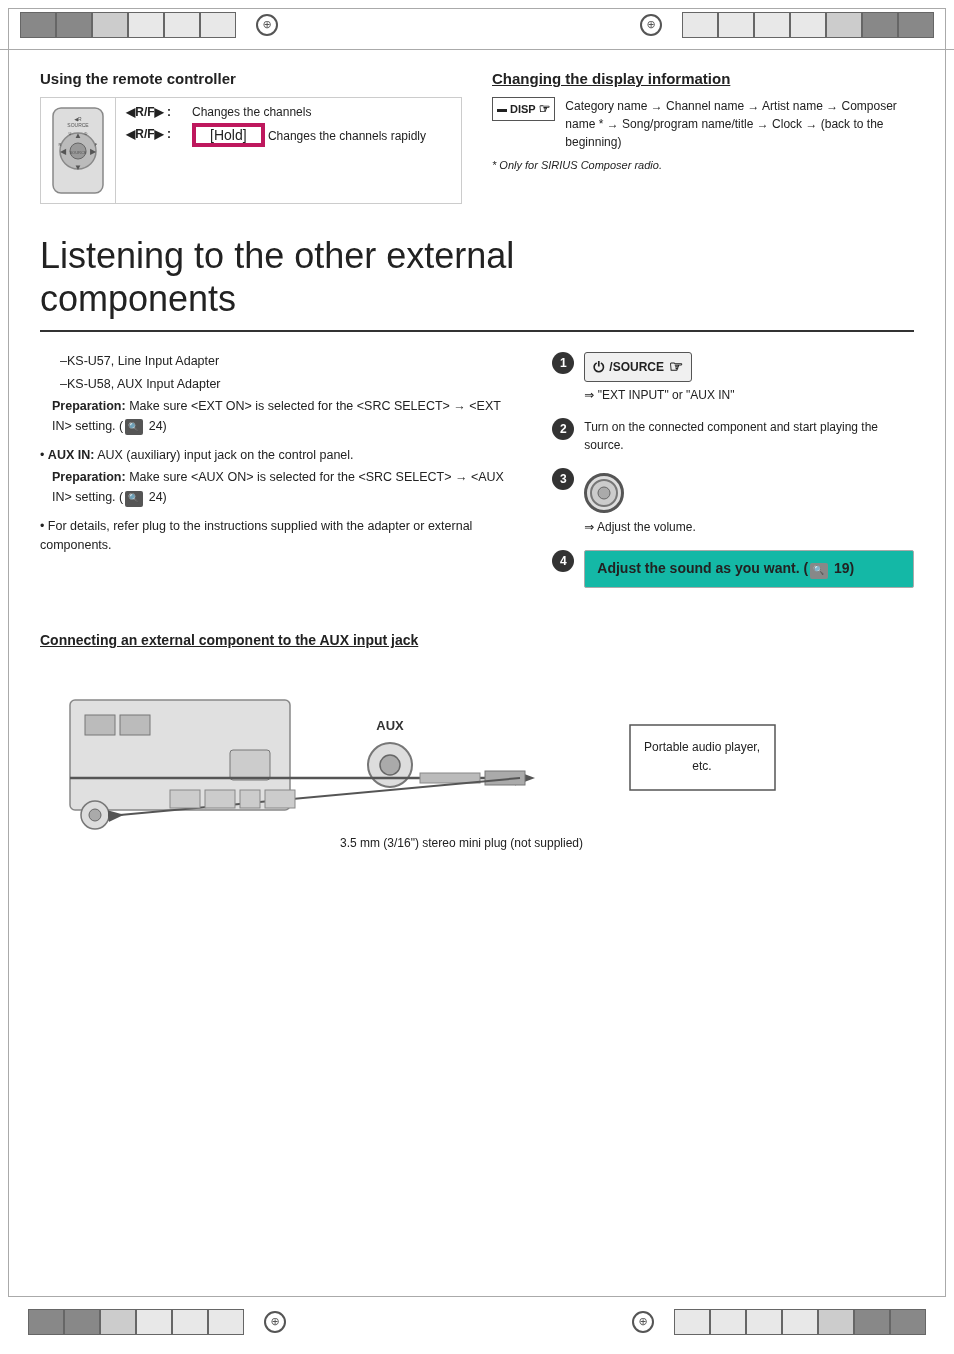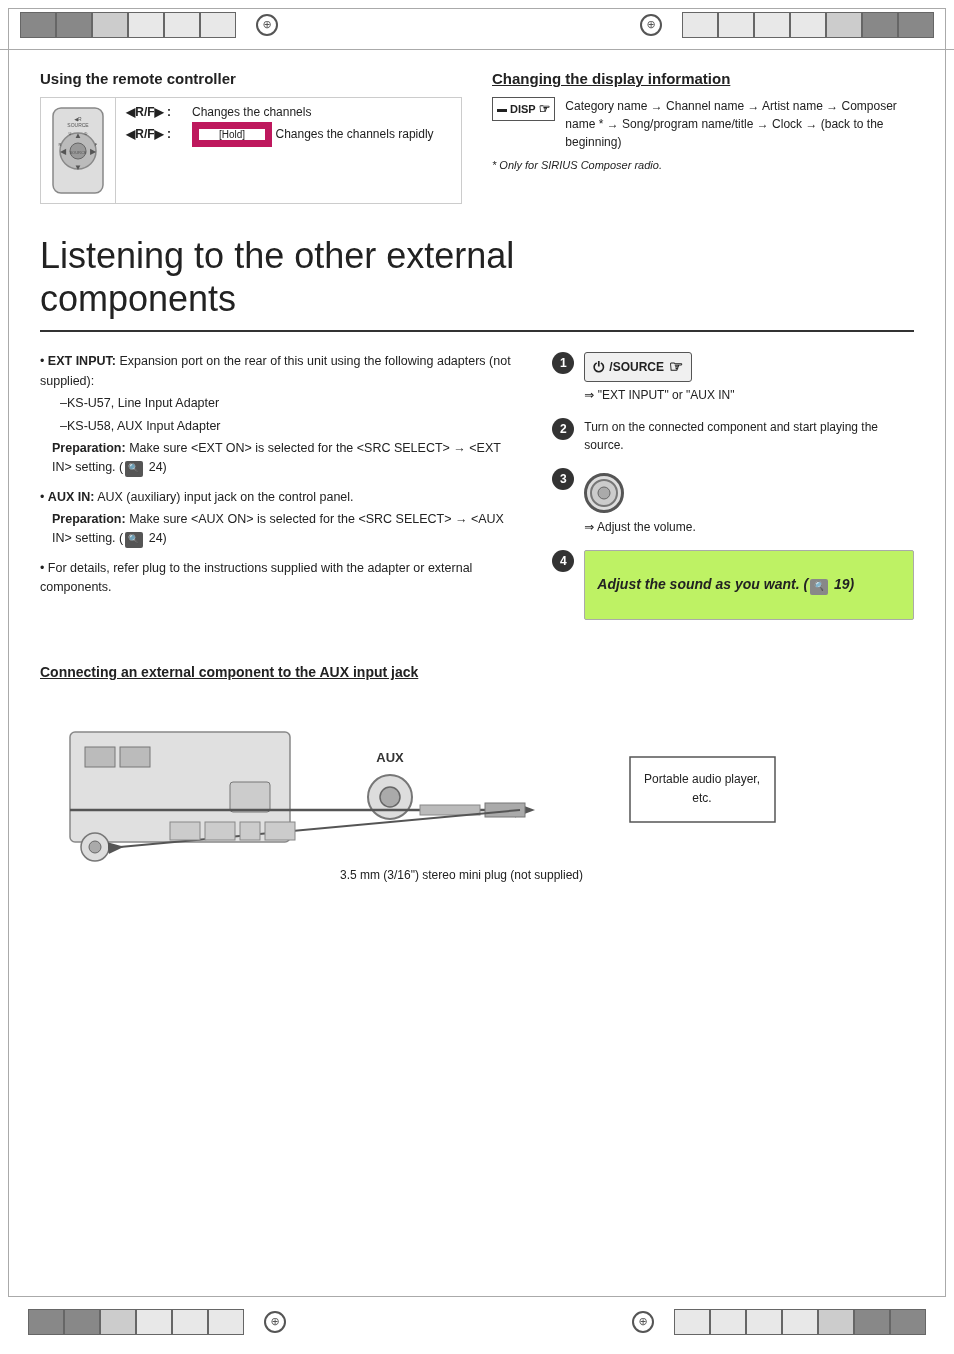--- a/index.html
+++ b/index.html
@@ -229,25 +229,24 @@
       border: 3px solid #555;
       background: #ddd;
       display: flex;
       align-items: center;
       justify-content: center;
       margin: 5px 0;
     }
 
     
     .step4-box {
-      background: #bef264;
+      background: #14b8a6;
       border: 1px solid #aaa;
-      padding: 24px 12px;
+      padding: 8px 12px;
       border-radius: 2px;
-      font-style: italic;
     }
     .step4-text {
       font-size: 14px;
       font-weight: bold;
       line-height: 1.4;
     }
 
     .ref-icon {
       display: inline-flex;
       align-items: center;
@@ -286,23 +285,23 @@
       border-top: 1px solid #aaa;
       padding-top: 8px;
     }
     .page-num {
       font-size: 13px;
       font-weight: bold;
       color: #222;
     }
 
     .hold-label {
-      font-size: 10px;
-      border: 7px solid #be185d;
-      padding: 0 20px;
+      font-size: 14px;
+      border: 4px solid #be185d;
+      padding: 0 14px;
     }
   </style>
 </head>
 <body>
 
 <div class="header-strip">
   <div class="header-boxes">
     <div class="header-box"></div>
     <div class="header-box"></div>
     <div class="header-box light"></div>
@@ -401,21 +400,20 @@
   <div class="main-heading">
     <div>Listening to the other external</div>
     <div>components</div>
   </div>
 
   <div class="listening-section">
 
     <div class="listening-left">
 
       <div class="bullet-item">
-        <p>• <strong>EXT INPUT:</strong> <span>Expansion port on the rear of this unit using the following adapters (not supplied):</span></p>
         <p class="indent2">–KS-U57, Line Input Adapter</p>
         <p class="indent2">–KS-U58, AUX Input Adapter</p>
         <p class="indent">
           <strong>Preparation:</strong>
           <span> Make sure &lt;EXT ON&gt; is selected for the &lt;SRC SELECT&gt; → &lt;EXT IN&gt; setting. (<span class="ref-icon">🔍</span> 24)</span>
         </p>
       </div>
 
       <div class="bullet-item">
         <p>• <strong>AUX IN:</strong> <span>AUX (auxiliary) input jack on the control panel.</span></p>

